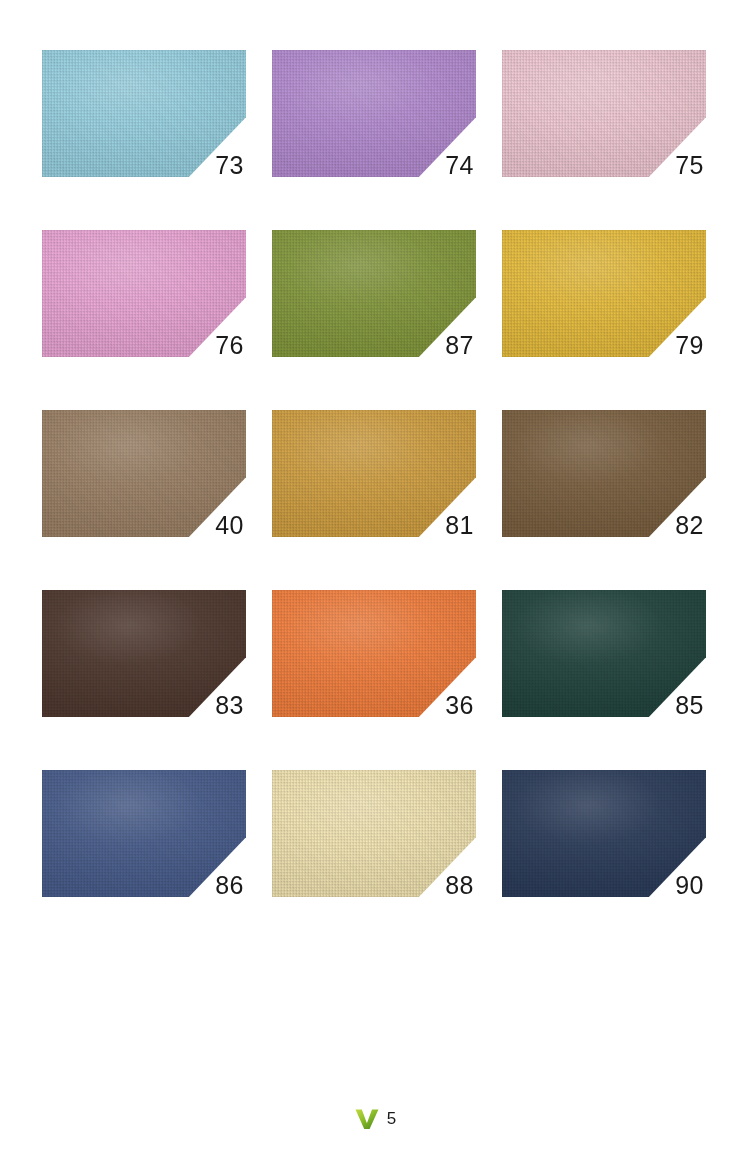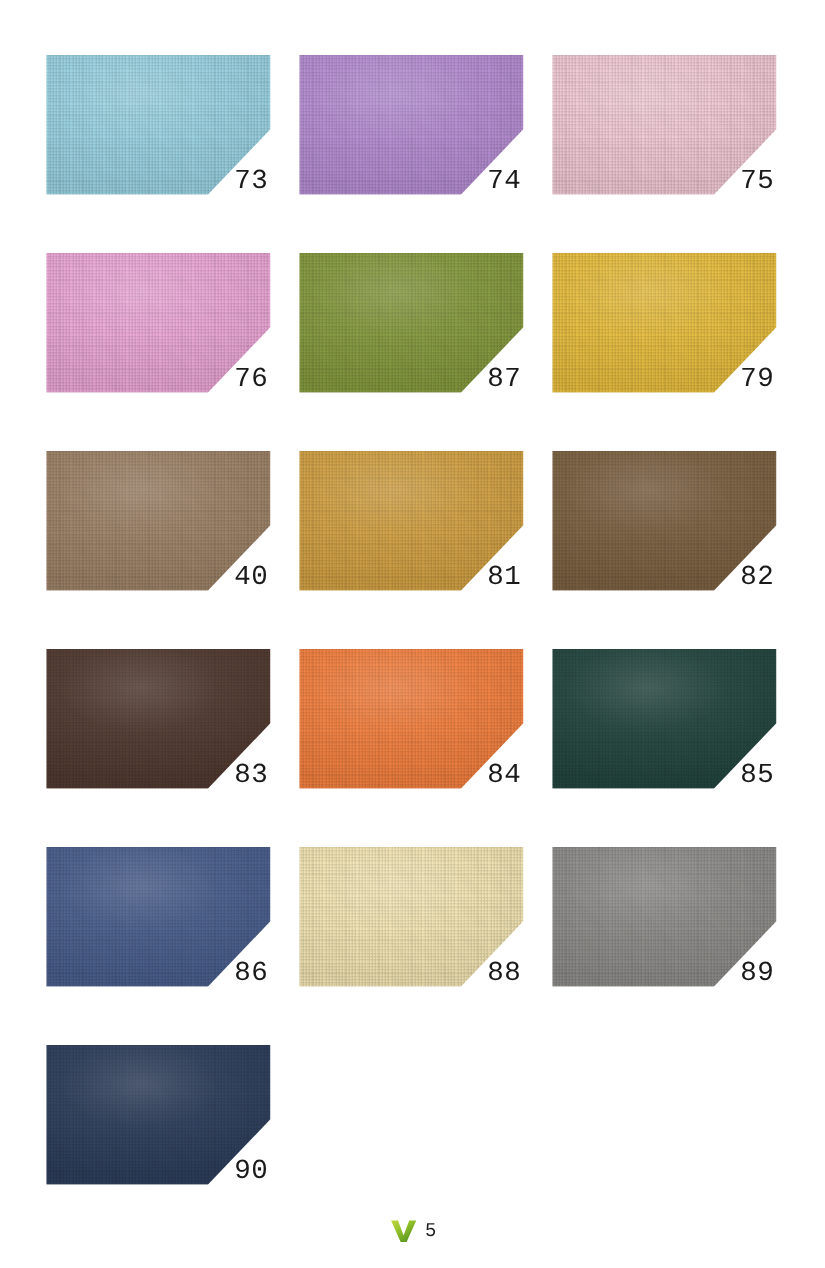--- a/index.html
+++ b/index.html
@@ -87,21 +87,21 @@
                 rgba(255,255,255,0.04) 45%,
                 rgba(0,0,0,0.05) 100%);
     pointer-events: none;
     z-index: 1;
   }
 
   .swatch-number {
     position: absolute;
     right: 2px;
     bottom: -2px;
-    font-family: Liberation Mono, monospace;
+    font-family: Liberation Sans, sans-serif;
     font-size: 25px;
     line-height: 28px;
     color: #1a1a1a;
     letter-spacing: 0.5px;
     z-index: 3;
     text-align: left;
   }
 
   
   #page-footer {
@@ -167,37 +167,33 @@
       <div class="swatch-cell">
         <div class="swatch-chip" style="background-color: rgb(125, 98, 66);"></div>
         <div class="swatch-number">82</div>
       </div>
       <div class="swatch-cell">
         <div class="swatch-chip" style="background-color: rgb(81, 58, 48);"></div>
         <div class="swatch-number">83</div>
       </div>
       <div class="swatch-cell">
         <div class="swatch-chip" style="background-color: rgb(245, 129, 64);"></div>
-        <div class="swatch-number">84</div>
+        <div class="swatch-number">36</div>
       </div>
       <div class="swatch-cell">
         <div class="swatch-chip" style="background-color: rgb(35, 70, 63);"></div>
         <div class="swatch-number">85</div>
       </div>
       <div class="swatch-cell">
         <div class="swatch-chip" style="background-color: rgb(74, 95, 142);"></div>
         <div class="swatch-number">86</div>
       </div>
       <div class="swatch-cell">
         <div class="swatch-chip" style="background-color: rgb(244, 230, 180);"></div>
         <div class="swatch-number">88</div>
-      </div>
-      <div class="swatch-cell">
-        <div class="swatch-chip" style="background-color: rgb(143, 141, 138);"></div>
-        <div class="swatch-number">89</div>
       </div>
       <div class="swatch-cell">
         <div class="swatch-chip" style="background-color: rgb(45, 62, 92);"></div>
         <div class="swatch-number">90</div>
       </div>
     </div>
 
   <div id="page-footer">
     <svg id="footer-logo" viewBox="0 0 26 24">
       <defs>

